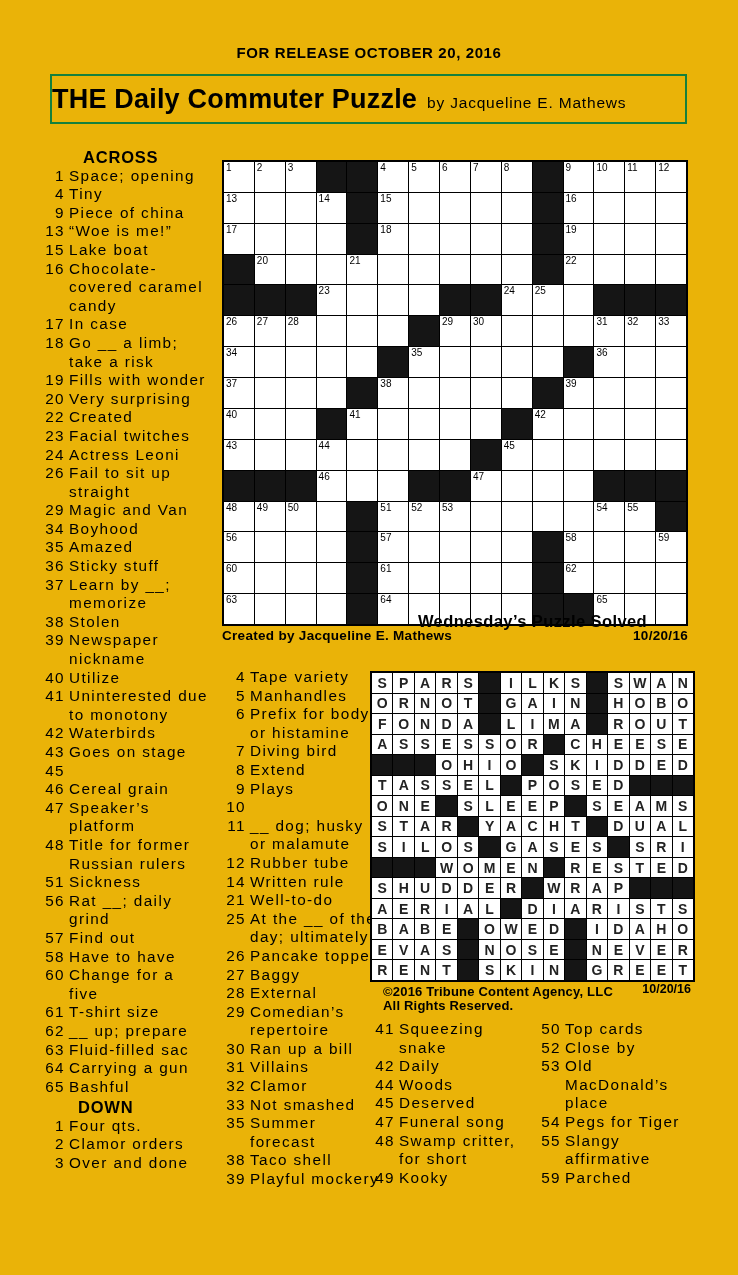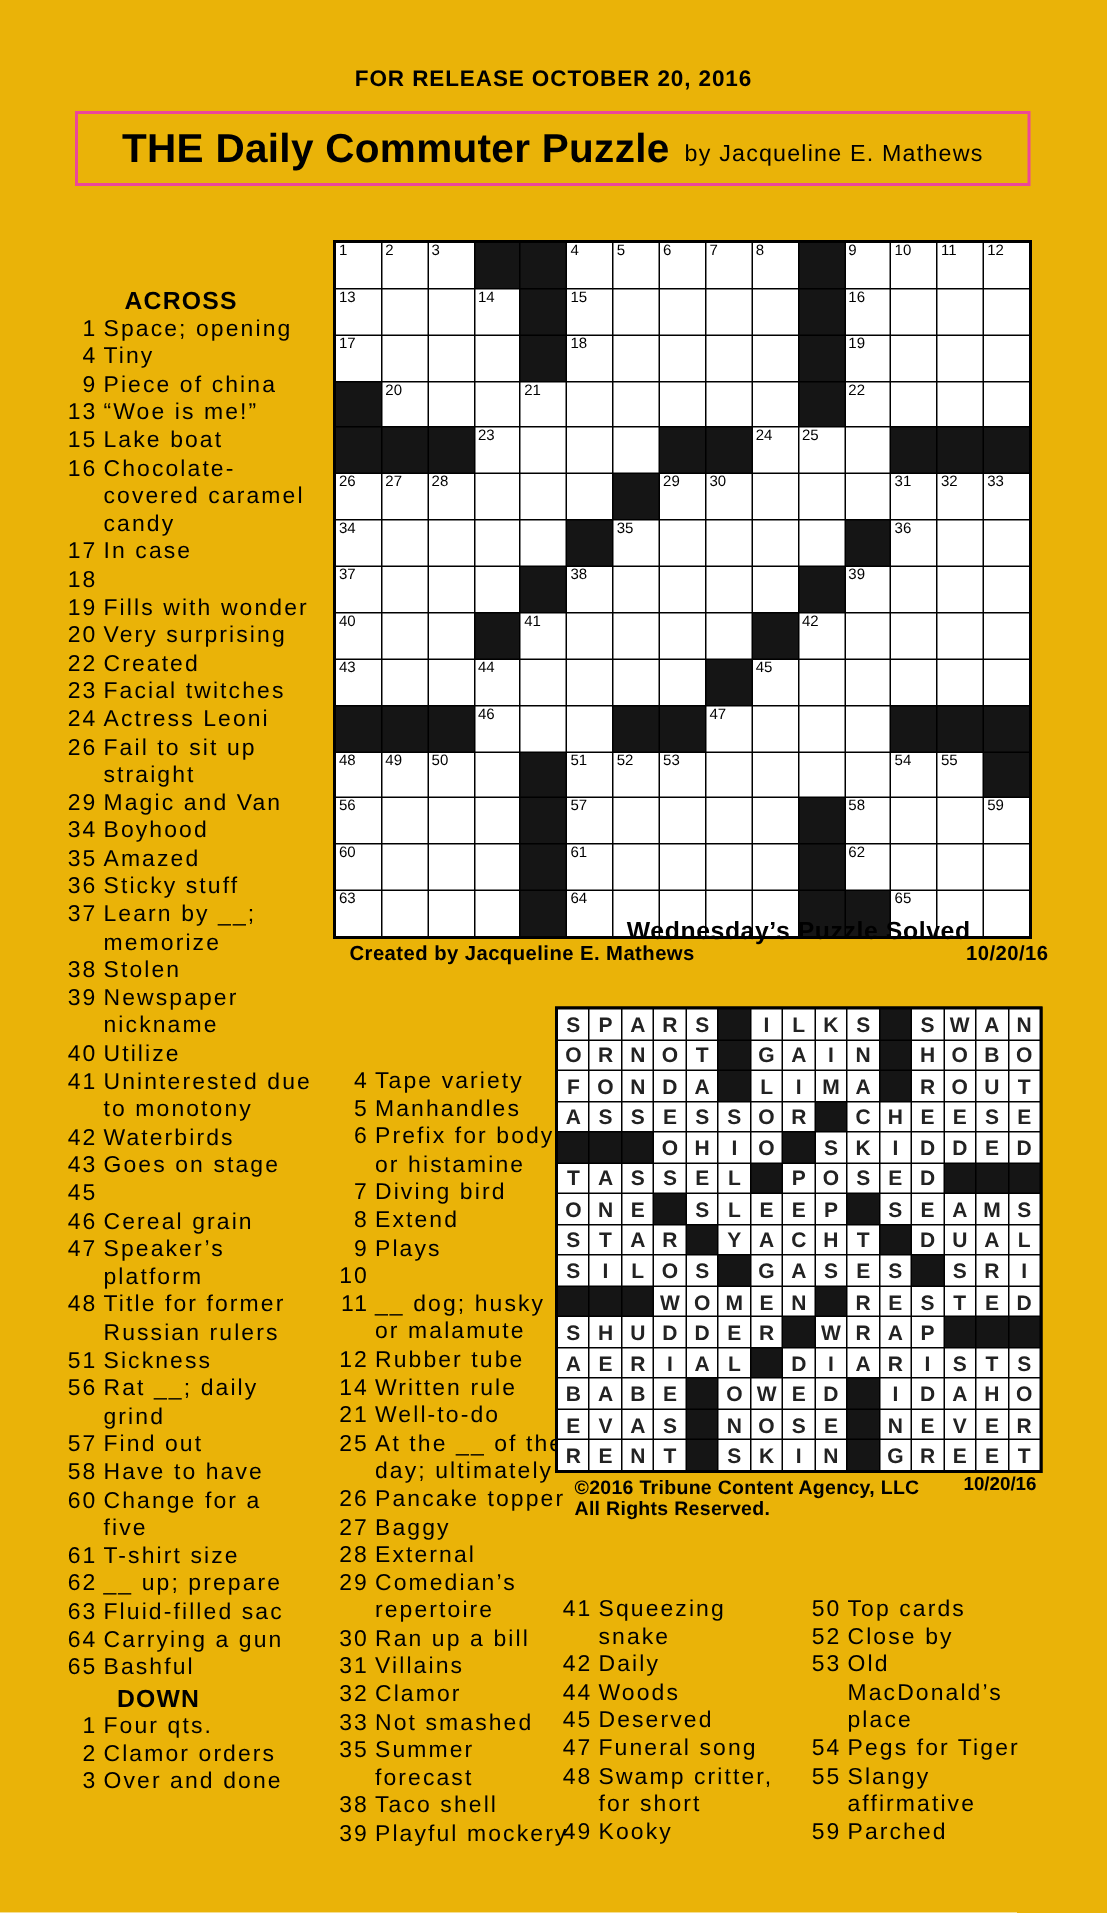--- a/index.html
+++ b/index.html
@@ -1,25 +1,25 @@
 <!DOCTYPE html>
 <html><head>
 <meta charset="utf-8">
 <style>
   html,body{margin:0;padding:0;background:#fff;}
   .page{position:relative;width:738px;height:1275px;background:#eab308;overflow:hidden;
         font-family:"Liberation Sans",sans-serif;color:#000;}
   .release{position:absolute;top:44px;left:0;width:738px;text-align:center;
            font-size:15px;font-weight:bold;letter-spacing:.6px;}
-  .title-box{position:absolute;left:50px;top:74px;width:633px;height:46px;border:2px solid #ec4899;
-             display:flex;align-items:center;justify-content:center;}
+  .title-box{position:absolute;left:50px;top:74px;width:633px;height:46px;border:2px solid #15803d;
+             display:flex;align-items:center;justify-content:flex-start;}
   .title{font-size:27px;font-weight:bold;letter-spacing:.2px;}
   .byline{font-size:15.5px;letter-spacing:.8px;margin-left:10px;position:relative;top:4px;}
 
-  .clue-col{position:absolute;font-size:15.3px;line-height:18.6px;letter-spacing:1.4px;margin-top:44px;}
+  .clue-col{position:absolute;font-size:15.3px;line-height:18.6px;letter-spacing:1.4px;}
   .clue-col h3{font-size:16.5px;margin:0 0 0 38px;letter-spacing:.8px;}
   .clue-col h3.down-h{margin:2px 0 0 33px;}
   ol.cluelist{margin:0;padding:0;list-style:none;}
   .clue{display:flex;align-items:flex-start;}
   .cn{flex:none;width:20px;text-align:right;padding-right:4px;}
   #across-col{left:45px;top:148px;width:170px;}
   #across-col .ct{width:140px;}
   #down-col2{left:226px;top:668px;width:165px;}
   #down-col2 .ct{width:132px;}
   #down-col3{left:375px;top:1020px;width:160px;}
@@ -31,21 +31,21 @@
   #main-grid{position:absolute;left:222px;top:160px;width:462px;height:462px;
              grid-template-columns:repeat(15,1fr);grid-template-rows:repeat(15,1fr);}
   #solved-grid{position:absolute;left:370px;top:671px;width:321px;height:307px;
                grid-template-columns:repeat(15,1fr);grid-template-rows:repeat(15,1fr);}
   .cell{background:#fff;position:relative;display:flex;align-items:center;justify-content:center;}
   .cell.blk{background:#151515;}
   .num{position:absolute;top:1px;left:2px;font-size:10px;line-height:10px;letter-spacing:0;}
   .ltr{font-size:14px;font-weight:bold;color:#222;letter-spacing:0;}
 
   .caption-row{position:absolute;left:222px;top:628px;width:466px;display:flex;
-               justify-content:space-between;font-size:13.5px;font-weight:bold;letter-spacing:.3px;margin-left:11px;}
+               justify-content:space-between;font-size:13.5px;font-weight:bold;letter-spacing:.3px;}
   .solved-title{position:absolute;left:360px;top:612px;width:345px;text-align:center;
                 font-size:16.5px;font-weight:bold;letter-spacing:.4px;}
   .solved-date{position:absolute;left:370px;top:982px;width:321px;text-align:right;
                font-size:12.5px;font-weight:bold;}
   .copyright{position:absolute;left:383px;top:985px;font-size:13px;font-weight:bold;
              line-height:14px;letter-spacing:.2px;}
 </style>
 </head>
 <body>
 
@@ -84,20 +84,21 @@
         <li class="clue">
           <span class="cn">16</span>
           <span class="ct">Chocolate-covered caramel candy</span>
         </li>
         <li class="clue">
           <span class="cn">17</span>
           <span class="ct">In case</span>
         </li>
         <li class="clue">
           <span class="cn">18</span>
+          <span class="ct">Go __ a limb; take a risk</span>
         </li>
         <li class="clue">
           <span class="cn">19</span>
           <span class="ct">Fills with wonder</span>
         </li>
         <li class="clue">
           <span class="cn">20</span>
           <span class="ct">Very surprising</span>
         </li>
         <li class="clue">

